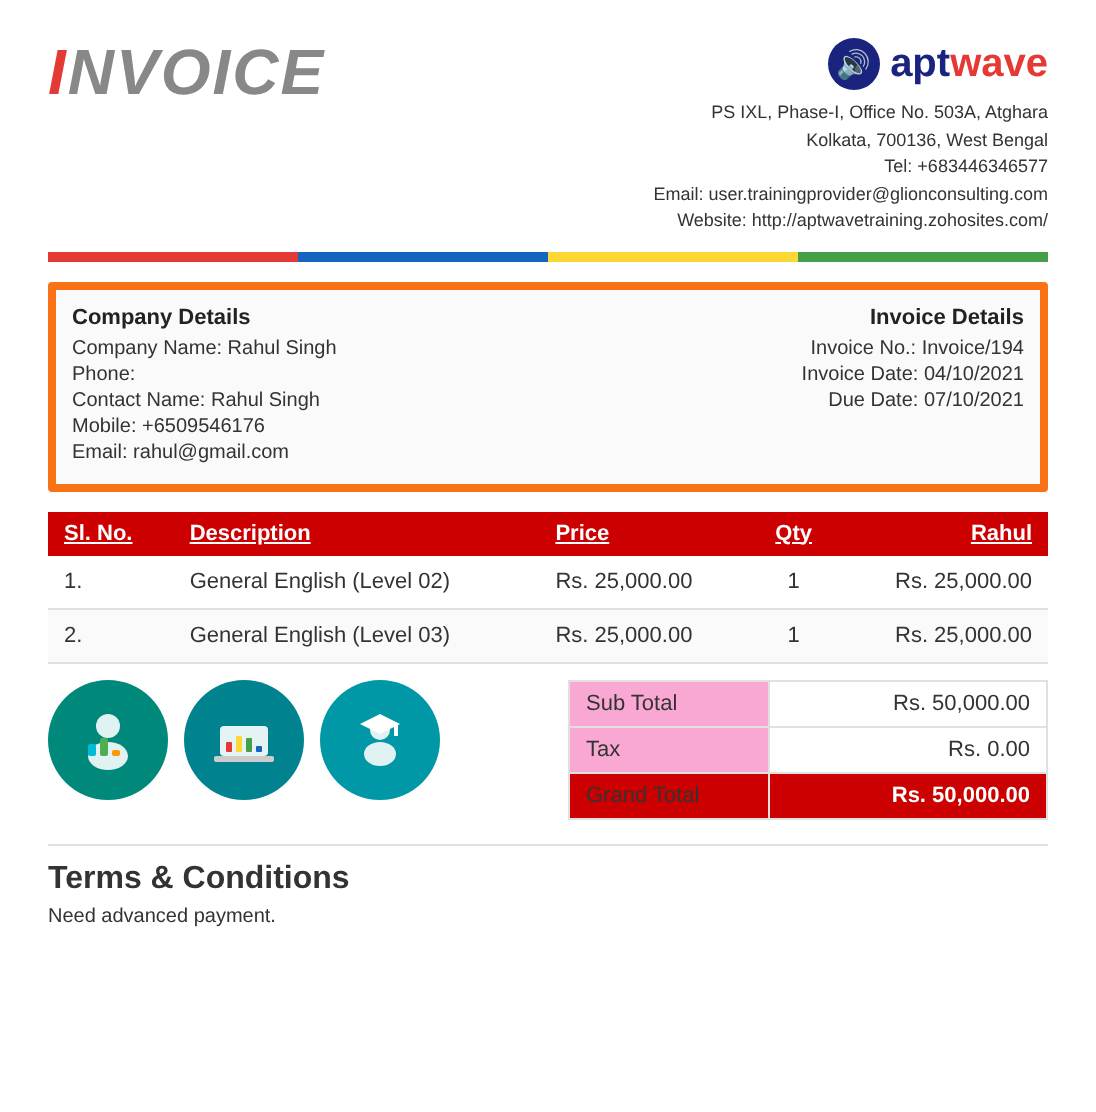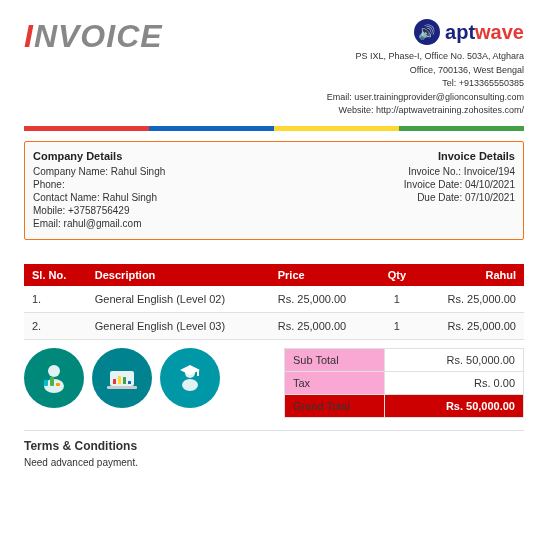--- a/index.html
+++ b/index.html
@@ -65,22 +65,22 @@
     .color-bar div { flex: 1; }
     .bar-red { background: #e53935; }
     .bar-blue { background: #1565c0; }
     .bar-yellow { background: #fdd835; }
     .bar-green { background: #43a047; }
 
     
     .details-row {
       display: flex;
       justify-content: space-between;
-      margin-bottom: 24px;
-      border: 1px solid #f97316;
+      margin-bottom: 10px;
+      border: 4px solid #f97316;
       border-radius: 2px;
       padding: 8px;
       background: #fafafa;
     }
     .details-section-title {
       font-weight: bold;
       font-size: 11px;
       margin-bottom: 4px;
       color: #222;
     }
@@ -90,20 +90,21 @@
 
     
     .invoice-table {
       width: 100%;
       border-collapse: collapse;
       margin-bottom: 8px;
     }
     .invoice-table thead tr {
       background: #cc0000;
       color: #fff;
+      text-decoration: underline;
     }
     .invoice-table thead th {
       padding: 5px 8px;
       text-align: left;
       font-size: 11px;
       font-weight: bold;
     }
     .invoice-table thead th.right { text-align: right; }
     .invoice-table thead th.center { text-align: center; }
     .invoice-table tbody tr {
@@ -157,21 +158,21 @@
     .totals-table tr td:last-child { text-align: right; }
     .totals-table .grand-total td {
       background: #cc0000 !important;
       color: #fff;
       font-weight: bold;
     }
     .totals-table .grand-total td:last-child { text-align: right; }
 
     
     .terms-section { margin-top: 8px; border-top: 1px solid #e0e0e0; padding-top: 8px; }
-    .terms-title { font-weight: bold; font-size: 12px; margin-bottom: 4px; }
+    .terms-title { font-weight: bold; font-size: 16px; margin-bottom: 4px; }
     .terms-text { font-size: 10px; color: #333; }
   </style>
 </head>
 <body>
 
 <div class="page">
 
   <div class="header">
     <div>
       <div class="invoice-title">
@@ -183,42 +184,42 @@
         <svg class="logo-icon" viewBox="0 0 28 28" width="28" height="28">
           <circle cx="14" cy="14" r="13" fill="#1a237e"></circle>
           <text x="14" y="19" text-anchor="middle" font-size="14" fill="white">🔊</text>
         </svg>
         <div class="logo-text">
           <span class="apt">apt</span><span class="wave">wave</span>
         </div>
       </div>
       <div class="address-text">
         <div>PS IXL, Phase-I, Office No. 503A, Atghara</div>
-        <div>Office, 700136, West Bengal</div>
-        <div>Tel: +913365550385</div>
+        <div>Kolkata, 700136, West Bengal</div>
+        <div>Tel: +683446346577</div>
         <div>Email: user.trainingprovider@glionconsulting.com</div>
         <div>Website: http://aptwavetraining.zohosites.com/</div>
       </div>
     </div>
   </div>
 
   <div class="color-bar">
     <div class="bar-red"></div>
     <div class="bar-blue"></div>
     <div class="bar-yellow"></div>
     <div class="bar-green"></div>
   </div>
 
   <div class="details-row">
     <div class="details-left">
       <div class="details-section-title">Company Details</div>
       <div class="detail-line">Company Name: Rahul Singh</div>
       <div class="detail-line">Phone:</div>
       <div class="detail-line">Contact Name: Rahul Singh</div>
-      <div class="detail-line">Mobile: +3758756429</div>
+      <div class="detail-line">Mobile: +6509546176</div>
       <div class="detail-line">Email: rahul@gmail.com</div>
     </div>
     <div class="details-right">
       <div class="details-section-title">Invoice Details</div>
       <div class="detail-line">Invoice No.: Invoice/194</div>
       <div class="detail-line">Invoice Date: 04/10/2021</div>
       <div class="detail-line">Due Date: 07/10/2021</div>
     </div>
   </div>
 

